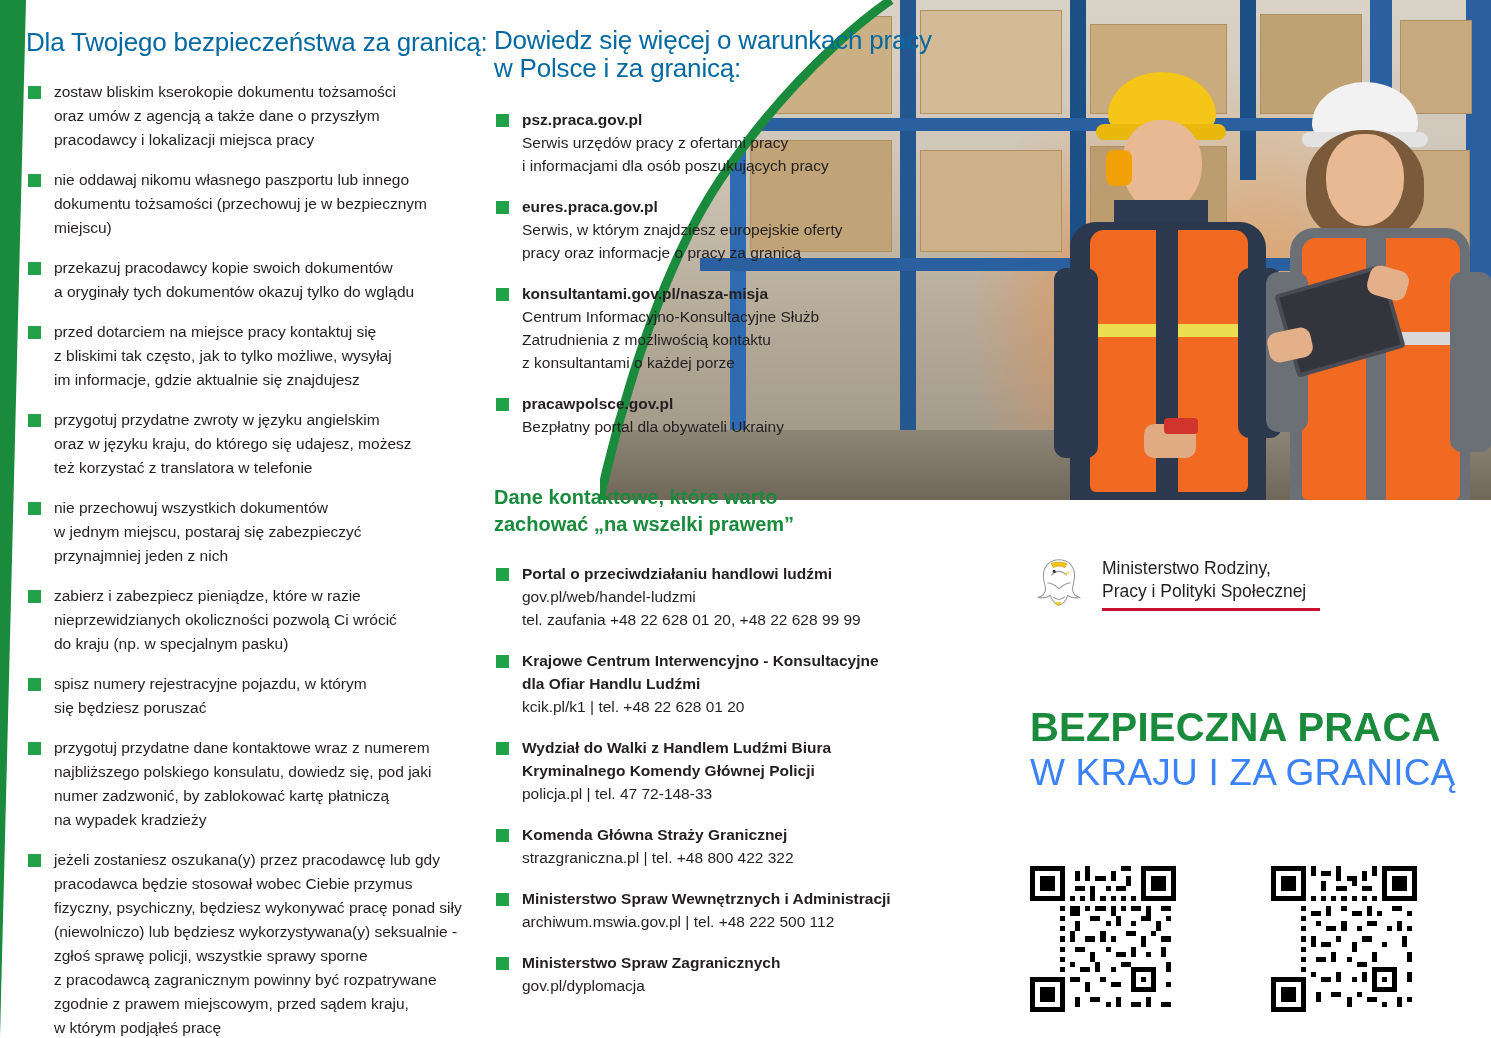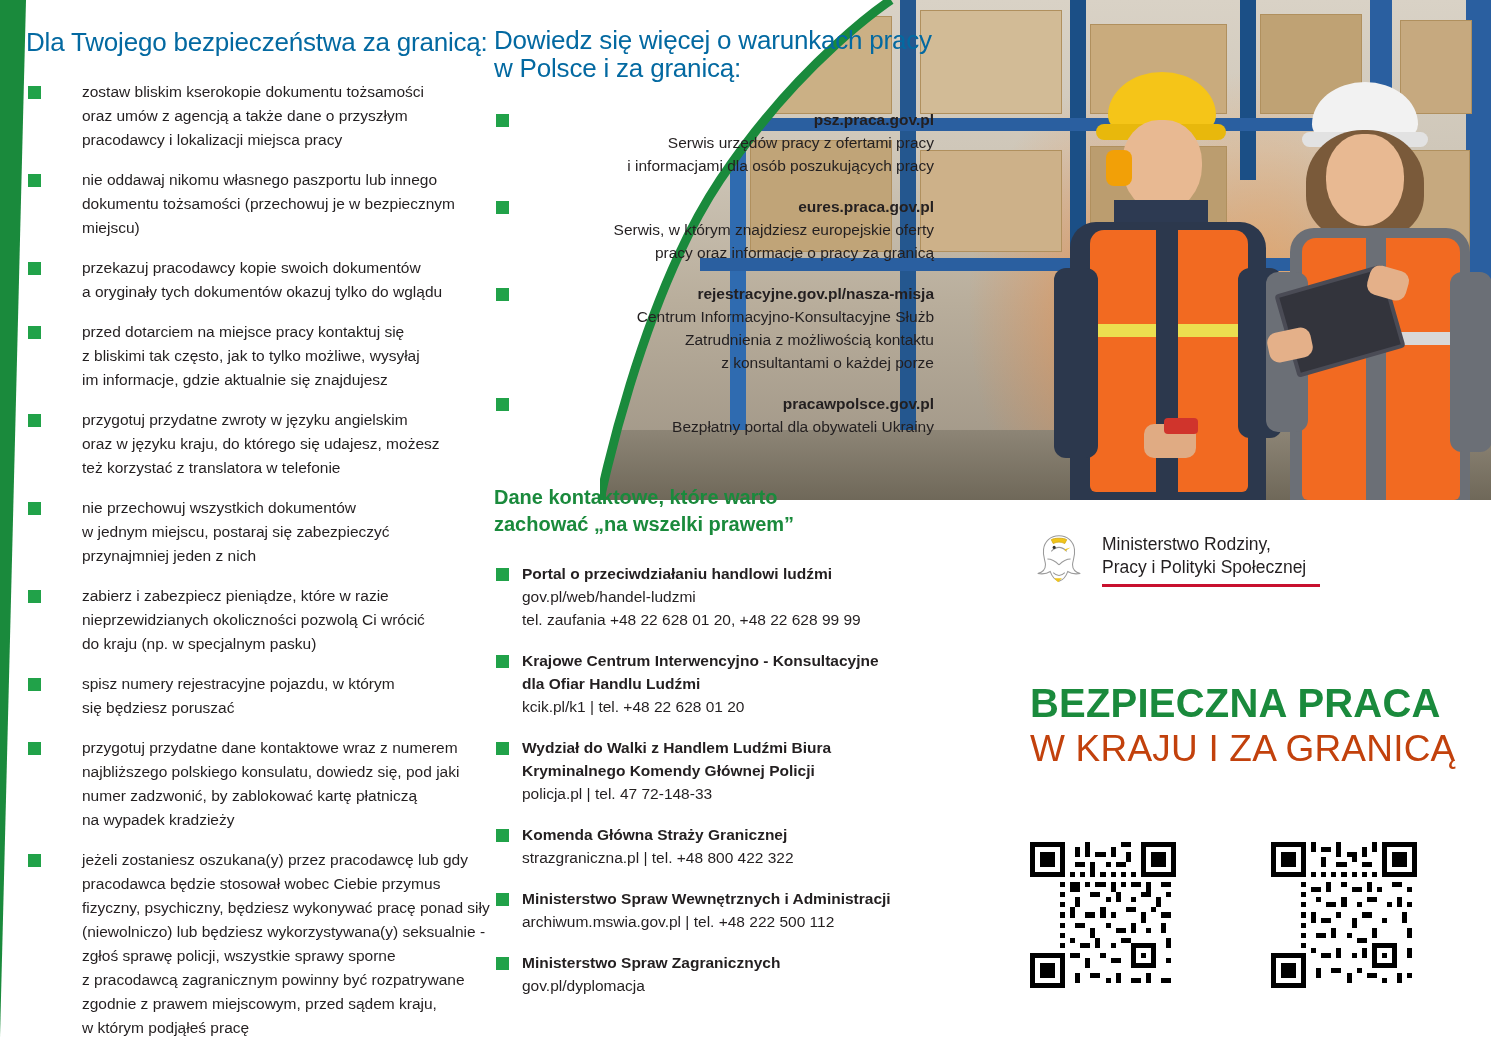--- a/index.html
+++ b/index.html
@@ -57,21 +57,21 @@
     color: #231f20;
   }
   .bullet-item .sq {
     position: absolute;
     left: 2px;
     top: 6px;
     width: 13px;
     height: 13px;
     background: #21a249;
   }
-  .bullet-item .line { display: block; margin-left: 28px; }
+  .bullet-item .line { display: block; }
 
   .link-item {
     position: relative;
     padding-left: 28px;
     margin-bottom: 18px;
     font-size: 15.5px;
     line-height: 23px;
     color: #231f20;
   }
   .link-item .sq {
@@ -159,21 +159,21 @@
     top: 0;
     width: 891px;
     height: 500px;
     pointer-events: none;
   }
 
   
   .right-block {
     position: absolute;
     left: 1030px;
-    top: 530px;
+    top: 554px;
     width: 440px;
   }
   .ministry {
     display: flex;
     align-items: center;
     gap: 14px;
   }
   .eagle {
     width: 58px;
     height: 58px;
@@ -199,21 +199,21 @@
     margin-top: 92px;
   }
   .headline .h1 {
     color: #1a8a3c;
     font-weight: bold;
     font-size: 40px;
     line-height: 46px;
     letter-spacing: 0.2px;
   }
   .headline .h2 {
-    color: #c2410c;
+    color: #3b82f6;
     font-size: 37px;
     line-height: 46px;
     letter-spacing: 0.2px;
   }
 
   .qr-row {
     margin-top: 70px;
     display: flex;
     gap: 95px;
   }
@@ -387,36 +387,36 @@
     </li>
   </ul>
 </div>
 
 <div class="col col-2" style="padding-top:26px; z-index:2;">
   <div class="col-title">
     <span style="display:block;">Dowiedz się więcej o warunkach pracy</span>
     <span style="display:block;">w Polsce i za granicą:</span>
   </div>
 
-  <div style="margin-top:26px;text-align:right;">
+  <div style="margin-top:26px;">
     <div class="link-item">
       <span class="sq"></span>
       <span class="lead">psz.praca.gov.pl</span>
       <span class="line">Serwis urzędów pracy z ofertami pracy</span>
       <span class="line">i informacjami dla osób poszukujących pracy</span>
     </div>
     <div class="link-item">
       <span class="sq"></span>
       <span class="lead">eures.praca.gov.pl</span>
       <span class="line">Serwis, w którym znajdziesz europejskie oferty</span>
       <span class="line">pracy oraz informacje o pracy za granicą</span>
     </div>
     <div class="link-item">
       <span class="sq"></span>
-      <span class="lead">rejestracyjne.gov.pl/nasza-misja</span>
+      <span class="lead">konsultantami.gov.pl/nasza-misja</span>
       <span class="line">Centrum Informacyjno-Konsultacyjne Służb</span>
       <span class="line">Zatrudnienia z możliwością kontaktu</span>
       <span class="line">z konsultantami o każdej porze</span>
     </div>
     <div class="link-item">
       <span class="sq"></span>
       <span class="lead">pracawpolsce.gov.pl</span>
       <span class="line">Bezpłatny portal dla obywateli Ukrainy</span>
     </div>
   </div>

